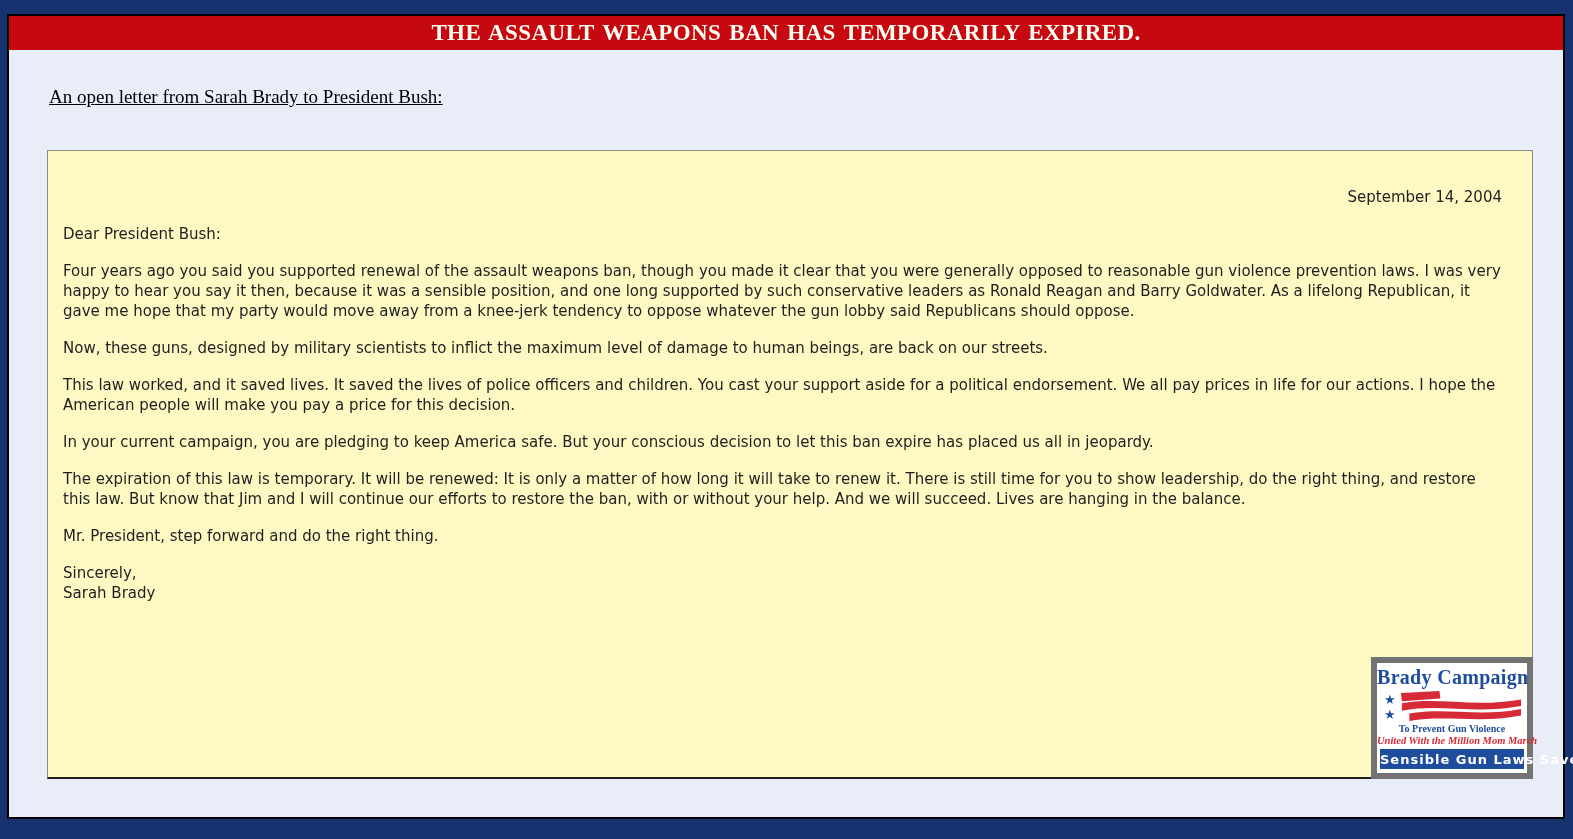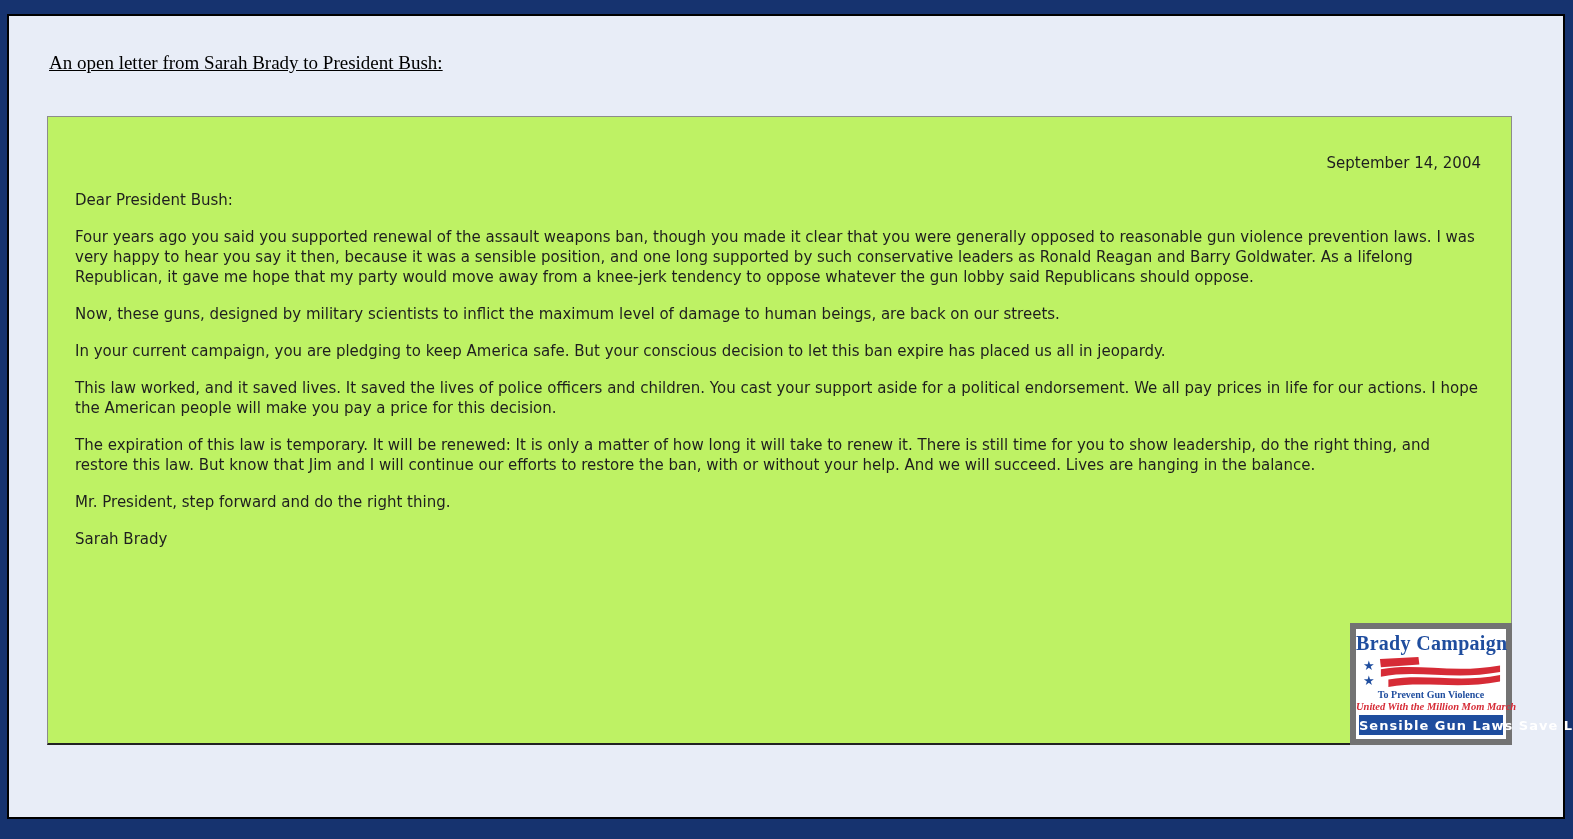--- a/index.html
+++ b/index.html
@@ -44,26 +44,26 @@
   .heading{
     margin:36px 0 0 40px;
     font-family:"Liberation Serif",serif;
     font-weight:normal;
     font-size:19px;
     color:#000;
     text-decoration:underline;
   }
   .letter-box{
     position:relative;
-    margin:42px 51px 0 38px;
+    margin:42px 30px 0 38px;
     height:629px;
-    background:#bef264;
+    background:#fef9c3;
     border:1px solid #8c8c8c;
     border-bottom:2px solid #222;
-    padding:36px 30px 0 27px;
+    padding:36px 30px 0 15px;
     color:var(--letter-text);
     font-size:15px;
     line-height:20px;
   }
   .letter-date{margin:0;text-align:right;}
   .letter-box p,.salutation,.closing,.letter-paragraphs p{margin:17px 0 0;}
   .closing div{margin:0;}
   
   .logo{
     position:absolute;
@@ -124,39 +124,41 @@
     letter-spacing:1px;
     padding:3px 0 2px;
     white-space:nowrap;
   }
 </style>
 </head>
 <body>
 
 <div class="page">
 
+  <div class="banner">THE ASSAULT WEAPONS BAN HAS TEMPORARILY EXPIRED.</div>
 
   <div class="heading">An open letter from Sarah Brady to President Bush:</div>
 
   <div class="letter-box">
 
     <div class="letter-date">September 14, 2004</div>
 
     <p class="salutation">Dear President Bush:</p>
 
     <div class="letter-paragraphs">
         <p>Four years ago you said you supported renewal of the assault weapons ban, though you made it clear that you were generally opposed to reasonable gun violence prevention laws. I was very happy to hear you say it then, because it was a sensible position, and one long supported by such conservative leaders as Ronald Reagan and Barry Goldwater. As a lifelong Republican, it gave me hope that my party would move away from a knee-jerk tendency to oppose whatever the gun lobby said Republicans should oppose.</p>
         <p>Now, these guns, designed by military scientists to inflict the maximum level of damage to human beings, are back on our streets.</p>
+        <p>This law worked, and it saved lives. It saved the lives of police officers and children. You cast your support aside for a political endorsement. We all pay prices in life for our actions. I hope the American people will make you pay a price for this decision.</p>
         <p>In your current campaign, you are pledging to keep America safe. But your conscious decision to let this ban expire has placed us all in jeopardy.</p>
-        <p>This law worked, and it saved lives. It saved the lives of police officers and children. You cast your support aside for a political endorsement. We all pay prices in life for our actions. I hope the American people will make you pay a price for this decision.</p>
         <p>The expiration of this law is temporary. It will be renewed: It is only a matter of how long it will take to renew it. There is still time for you to show leadership, do the right thing, and restore this law. But know that Jim and I will continue our efforts to restore the ban, with or without your help. And we will succeed. Lives are hanging in the balance.</p>
         <p>Mr. President, step forward and do the right thing.</p>
       </div>
 
     <div class="closing">
+      <div>Sincerely,</div>
       <div>Sarah Brady</div>
     </div>
 
     <div class="logo">
       <div class="logo-title">Brady Campaign</div>
       <div class="logo-flag-row">
         <div class="logo-stars">
           <div>★</div>
           <div>★</div>
         </div>

